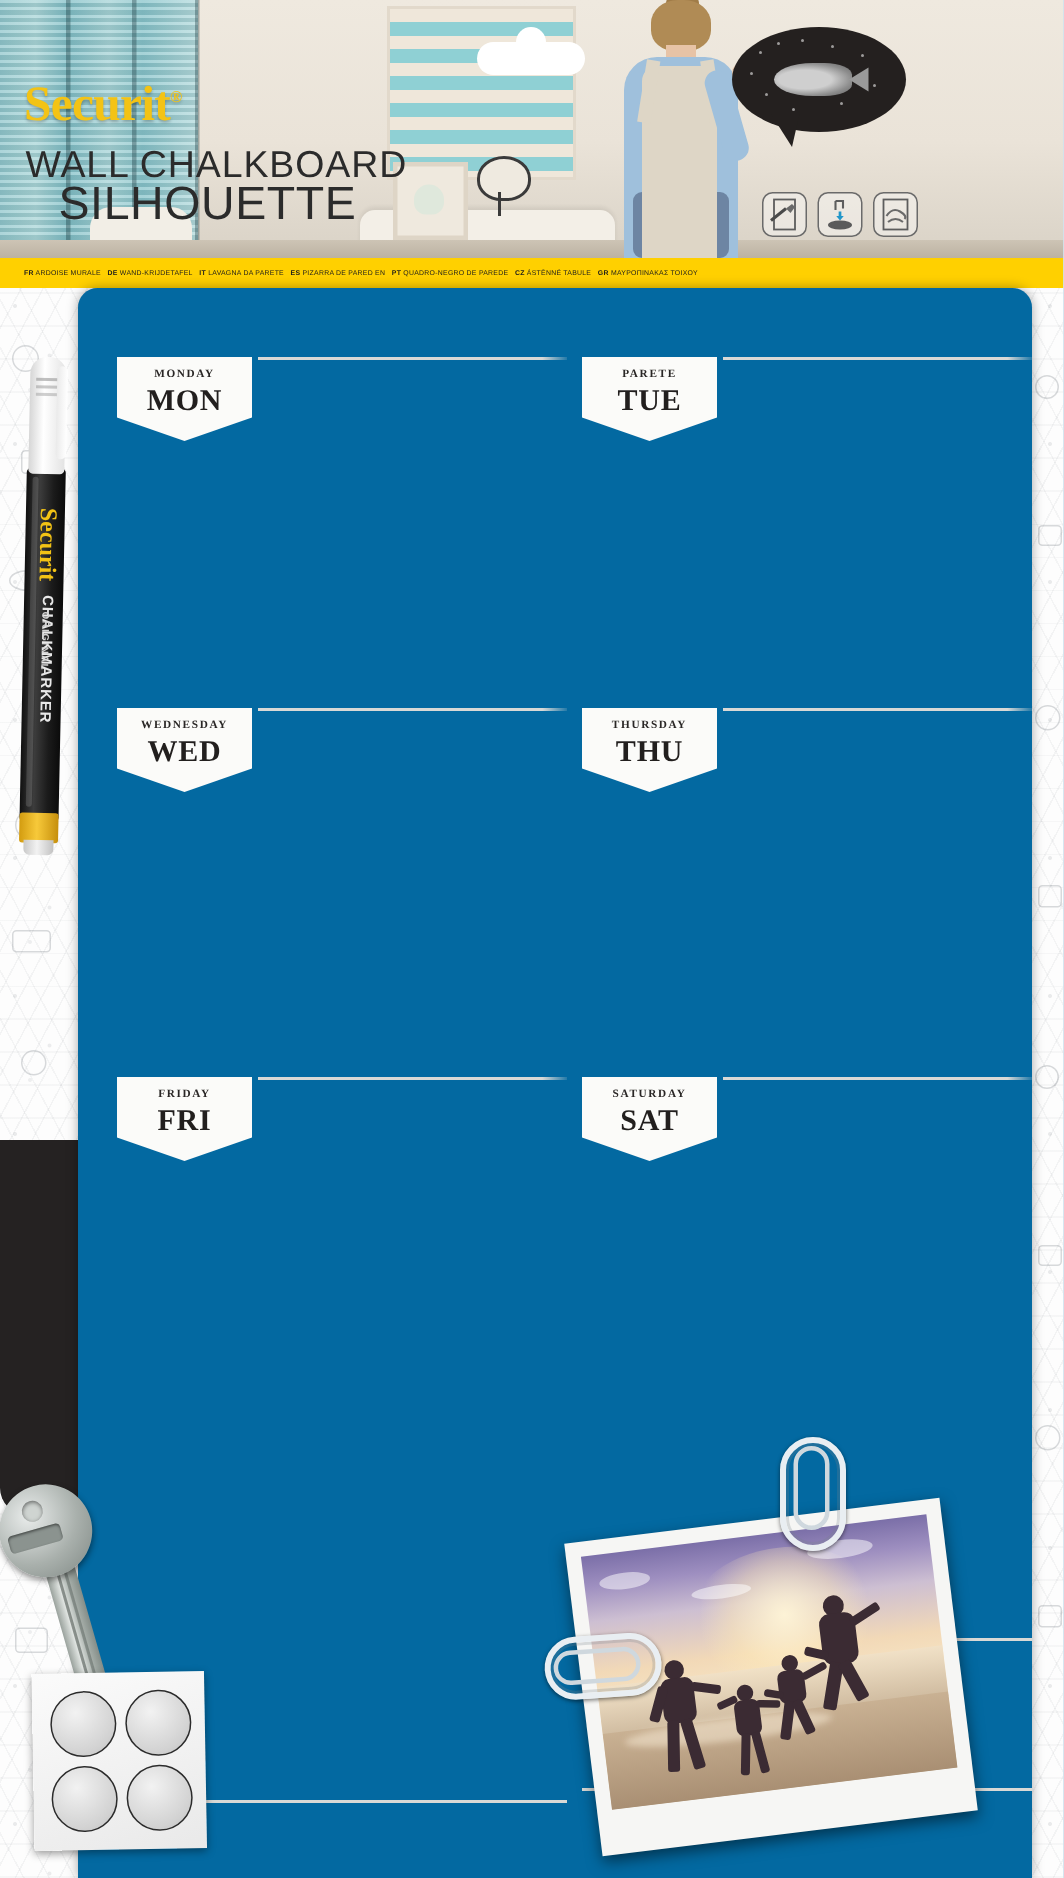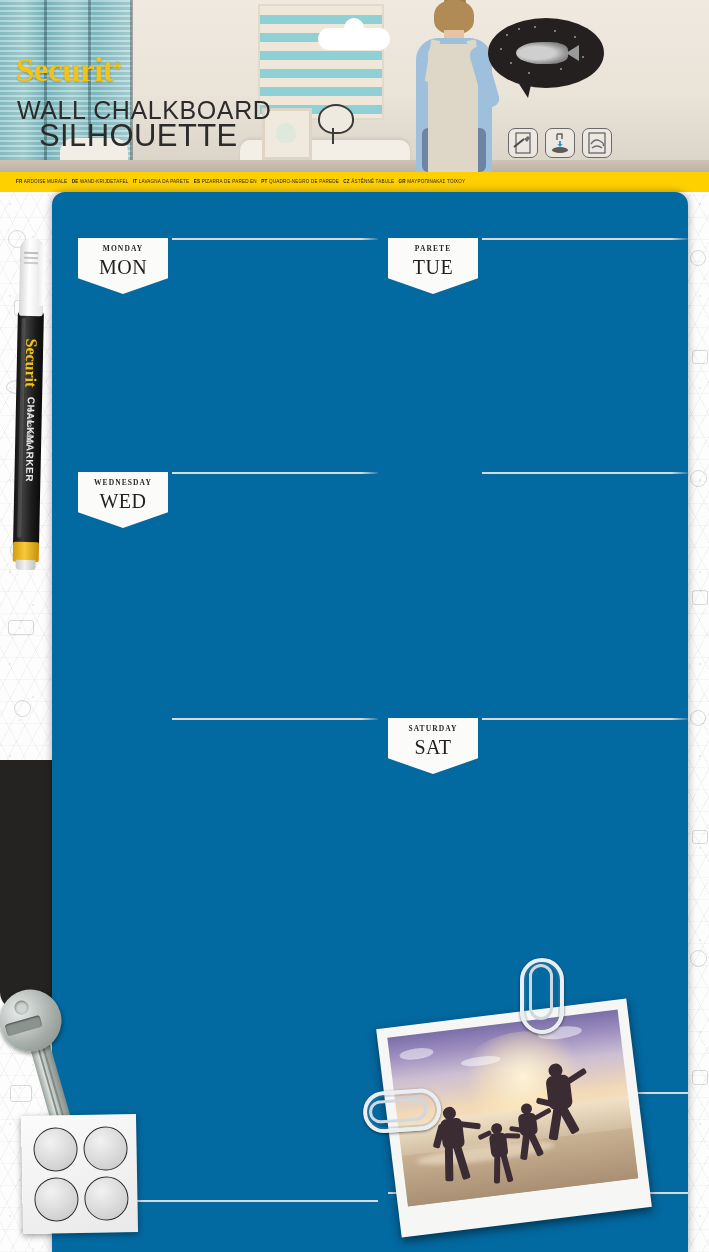--- a/index.html
+++ b/index.html
@@ -90,21 +90,21 @@
   .cell{position:absolute;top:0;width:300px;height:70px;}
   .cell.left{left:26px;}
   .cell.right{left:336px;}
 
   .ribbon{position:absolute;left:0;top:8px;width:90px;height:56px;background:#fbfbf9;
     clip-path:polygon(0 0,100% 0,100% 72%,50% 100%,0 72%);
     display:flex;flex-direction:column;align-items:center;justify-content:flex-start;
     padding-top:7px;box-sizing:border-box;}
   .ribbon.wide{width:96px;justify-content:center;padding-top:0;padding-bottom:11px;}
   .rib-sub{font-family:"Liberation Serif",serif;font-size:7.5px;font-weight:700;letter-spacing:1.1px;color:#2a2726;line-height:1;}
-  .rib-main{font-family:"Liberation Serif",serif;font-size:20px;font-weight:400;letter-spacing:.5px;color:#221f1e;line-height:1;margin-top:4px;}
+  .rib-main{font-family:"Liberation Serif",serif;font-size:20px;font-weight:700;letter-spacing:.5px;color:#221f1e;line-height:1;margin-top:4px;}
   .rib-only{font-family:"Liberation Serif",serif;font-size:19px;font-weight:700;letter-spacing:1.2px;color:#221f1e;line-height:1;}
   .rule{position:absolute;left:94px;top:8px;width:206px;height:2px;
     background:linear-gradient(90deg,#d9d9d6 0%,#d9d9d6 92%,rgba(217,217,214,.15) 100%);}
   .rule.wide{left:100px;width:200px;}
 
   
   .pen{position:absolute;left:14px;top:238px;width:30px;height:330px;transform:rotate(1.2deg);}
   .pen-cap{position:absolute;left:3px;top:0;width:24px;height:78px;background:linear-gradient(90deg,#d6d6d6,#ffffff 40%,#e3e3e3);border-radius:11px 11px 3px 3px;}
   .pen-cap i{position:absolute;left:4px;top:14px;width:16px;height:1.5px;background:rgba(150,150,150,.6);box-shadow:0 5px 0 rgba(150,150,150,.5),0 10px 0 rgba(150,150,150,.45);}
   .pen-clip{position:absolute;left:21px;top:6px;width:7px;height:62px;background:linear-gradient(90deg,#eaeaea,#ffffff);border-radius:4px;}
@@ -315,26 +315,34 @@
 
     <div class="row" style="top:272px;">
       <div class="cell left">
         <div class="ribbon">
           <div class="rib-sub">WEDNESDAY</div>
           <div class="rib-main">WED</div>
         </div>
         <div class="rule"></div>
       </div>
       <div class="cell right">
+        <div class="ribbon">
+          <div class="rib-sub">THURSDAY</div>
+          <div class="rib-main">THU</div>
+        </div>
         <div class="rule"></div>
       </div>
     </div>
 
     <div class="row" style="top:518px;">
       <div class="cell left">
+        <div class="ribbon">
+          <div class="rib-sub">FRIDAY</div>
+          <div class="rib-main">FRI</div>
+        </div>
         <div class="rule"></div>
       </div>
       <div class="cell right">
         <div class="ribbon">
           <div class="rib-sub">SATURDAY</div>
           <div class="rib-main">SAT</div>
         </div>
         <div class="rule"></div>
       </div>
     </div>

